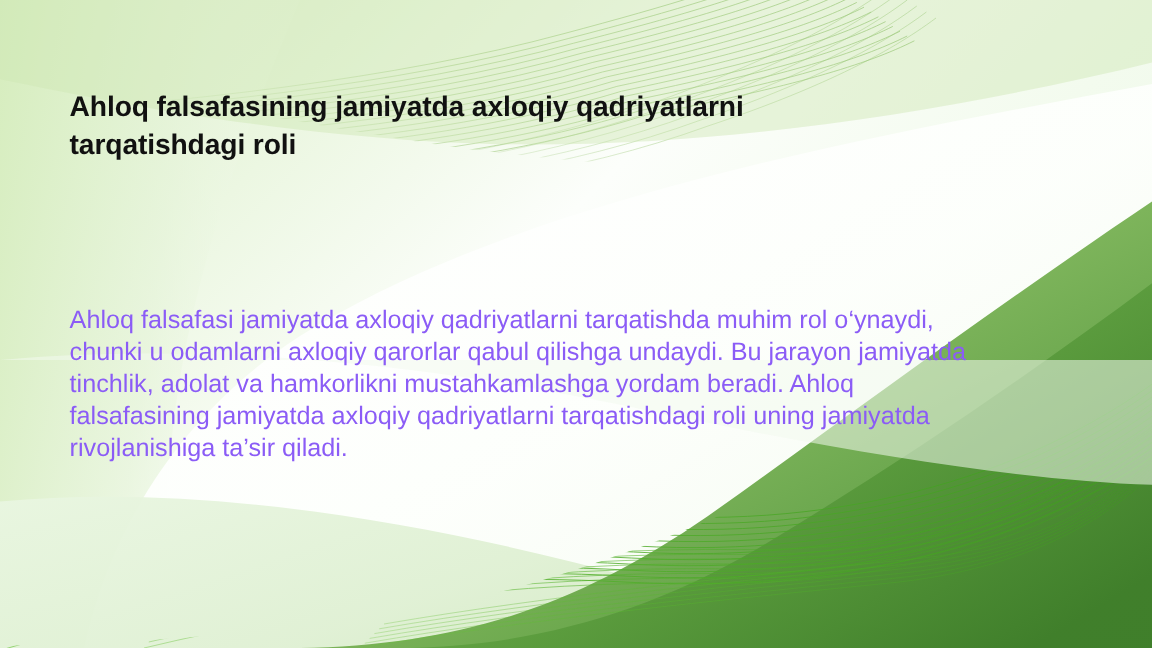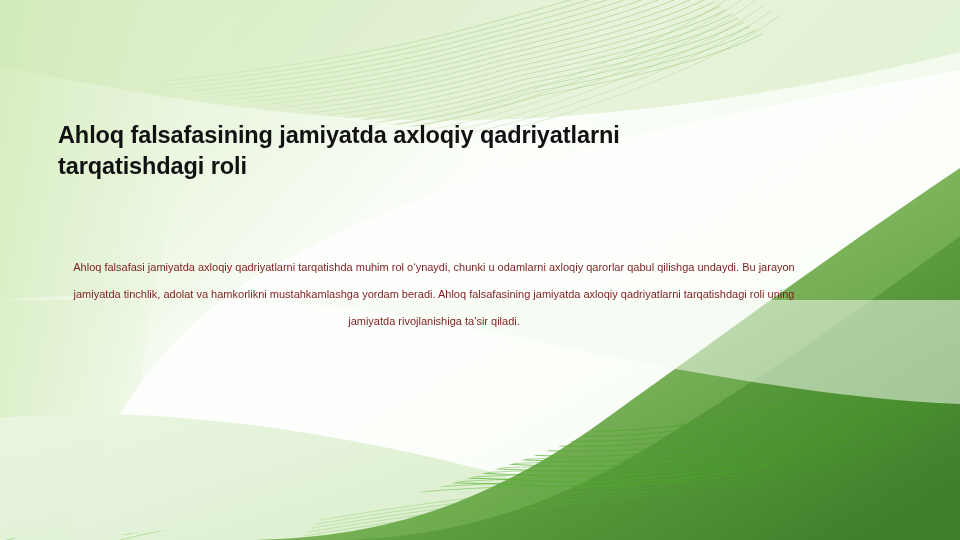--- a/index.html
+++ b/index.html
@@ -36,34 +36,32 @@
     position:absolute;
     left:58px;
     top:74px;
     width:700px;
     font-size:23.5px;
     font-weight:bold;
     line-height:31px;
     color:#111111;
     letter-spacing:-0.1px;
     white-space:pre-wrap;
-    margin-top:46px;
   }
 
   #slide-body {
     position:absolute;
     left:58px;
     top:254px;
     width:752px;
-    font-size:11px;
+    font-size:21px;
     font-weight:normal;
     line-height:26.8px;
-    color:#7f1d1d;
+    color:#8b5cf6;
     white-space:pre-wrap;
-    text-align:center;
   }
 </style>
 </head>
 <body>
 
 <div id="slide">
 
   <svg id="bg-art" viewBox="0 0 960 540" preserveAspectRatio="none" aria-hidden="true">
     <defs>
       <linearGradient id="gBase" x1="0" y1="0" x2="1" y2="0.55">

